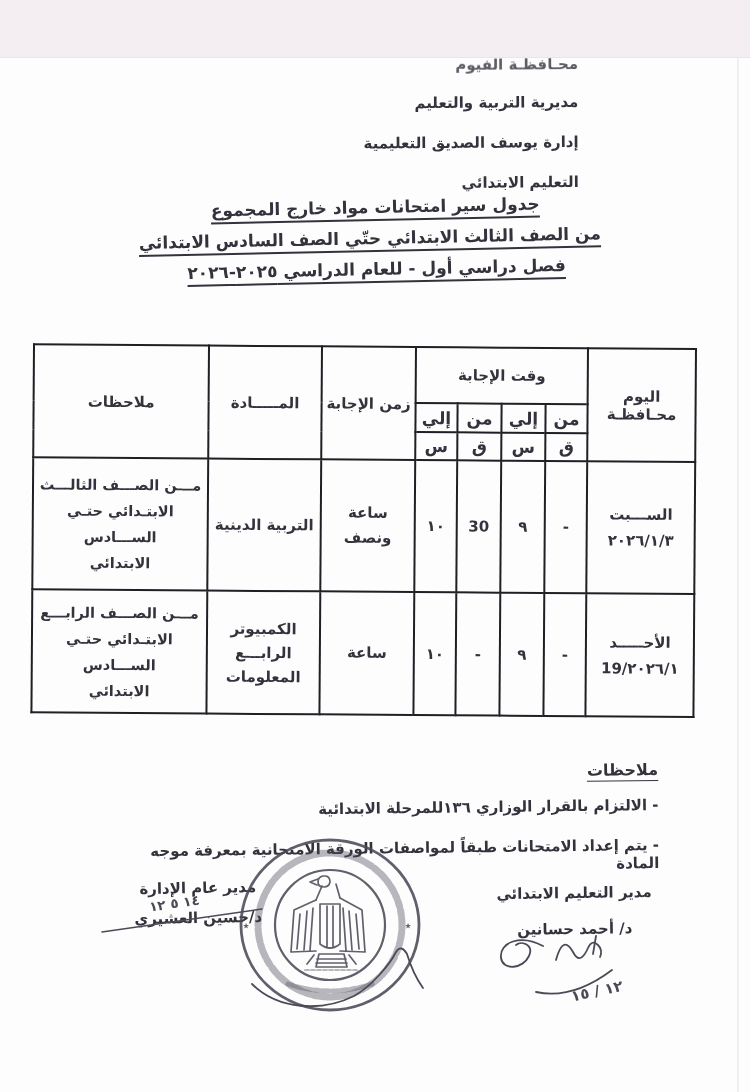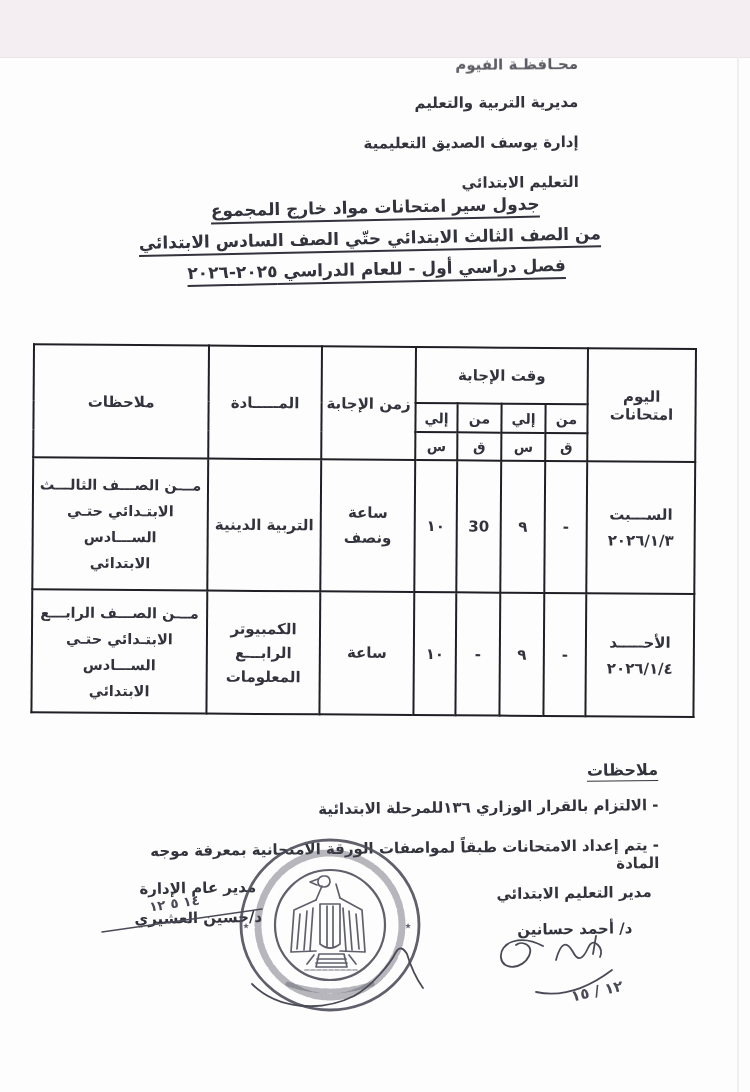--- a/index.html
+++ b/index.html
@@ -18,21 +18,21 @@
   .lh-cut span{display:block;margin-top:-14px;}
 
   .title-block{position:absolute;top:197px;right:150px;width:450px;text-align:center;
     font-weight:bold;font-size:17px;transform:rotate(-1.2deg);transform-origin:center top;}
   .t-line{margin-bottom:11px;text-decoration:underline;text-underline-offset:6px;text-decoration-thickness:1.5px;white-space:nowrap;}
 
   .table-wrap{position:absolute;top:348px;right:53px;transform:rotate(0.4deg);transform-origin:right top;}
   table{border-collapse:collapse;table-layout:fixed;width:662px;font-weight:bold;border:1.5px solid #1f1f26;}
   td{border:2.4px solid #1f1f26;text-align:center;vertical-align:middle;font-size:15px;padding:2px;overflow:hidden;}
   tr.h1{height:56px;} tr.h2{height:29px;} tr.h3{height:28px;} tr.r1{height:132px;} tr.r2{height:123px;}
-  tr.h2 td,tr.h3 td{font-size:14px;padding:0;}
+  tr.h2 td,tr.h3 td{font-size:17px;padding:0;}
   td.day span{display:block;line-height:26px;}
   .pre{white-space:pre-line;}
   td.notes-cell{font-size:14.5px;line-height:26px;}
   td.subject-cell{line-height:24px;}
   td.duration-cell{line-height:25px;}
 
   .notes-sec{position:absolute;top:760px;right:92px;width:520px;text-align:right;font-weight:bold;
     transform:rotate(-0.7deg);transform-origin:right top;}
   .notes-title{font-size:16px;text-decoration:underline;text-underline-offset:5px;margin-bottom:17px;}
   .note-item{font-size:15px;margin-bottom:22px;}
@@ -79,21 +79,21 @@
           <col style="width:42px">
           <col style="width:44px">
           <col style="width:44px">
         <col style="width:42px">
           <col style="width:94px">
           <col style="width:113px">
           <col style="width:175px">
       </colgroup>
       <tbody>
           <tr class="h1">
-        <td rowspan="3">اليوم امتحانات</td>
+        <td rowspan="3">اليوم محـافظـة</td>
         <td colspan="4">وقت الإجابة</td>
         <td rowspan="3">زمن الإجابة</td>
         <td rowspan="3">المـــــادة</td>
         <td rowspan="3">ملاحظات</td>
       </tr>
       <tr class="h2">
         <td>من</td>
         <td>إلي</td>
         <td>من</td>
         <td>إلي</td>
@@ -116,21 +116,21 @@
         <td class="pre duration-cell">ساعة
 ونصف</td>
         <td class="pre subject-cell">التربية الدينية</td>
         <td class="pre notes-cell">مـــن الصـــف الثالـــث
 الابتـدائي حتـي الســـادس
 الابتدائي</td>
       </tr>
       <tr class="r2">
         <td class="day">
           <span>الأحـــــد</span>
-          <span>٢٠٢٦/١/٤</span>
+          <span>٢٠٢٦/١/19</span>
         </td>
         <td>-</td>
         <td>٩</td>
         <td>-</td>
         <td>١٠</td>
         <td class="pre duration-cell">ساعة</td>
         <td class="pre subject-cell">الكمبيوتر
 الرابـــع
 المعلومات</td>
         <td class="pre notes-cell">مـــن الصـــف الرابـــع

